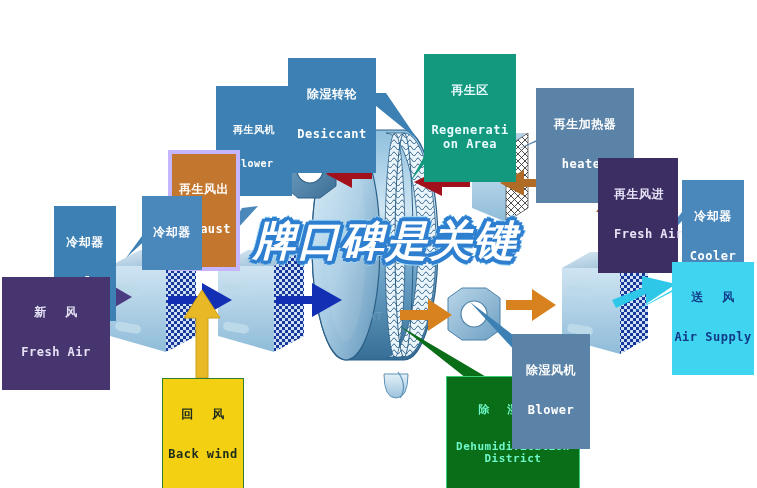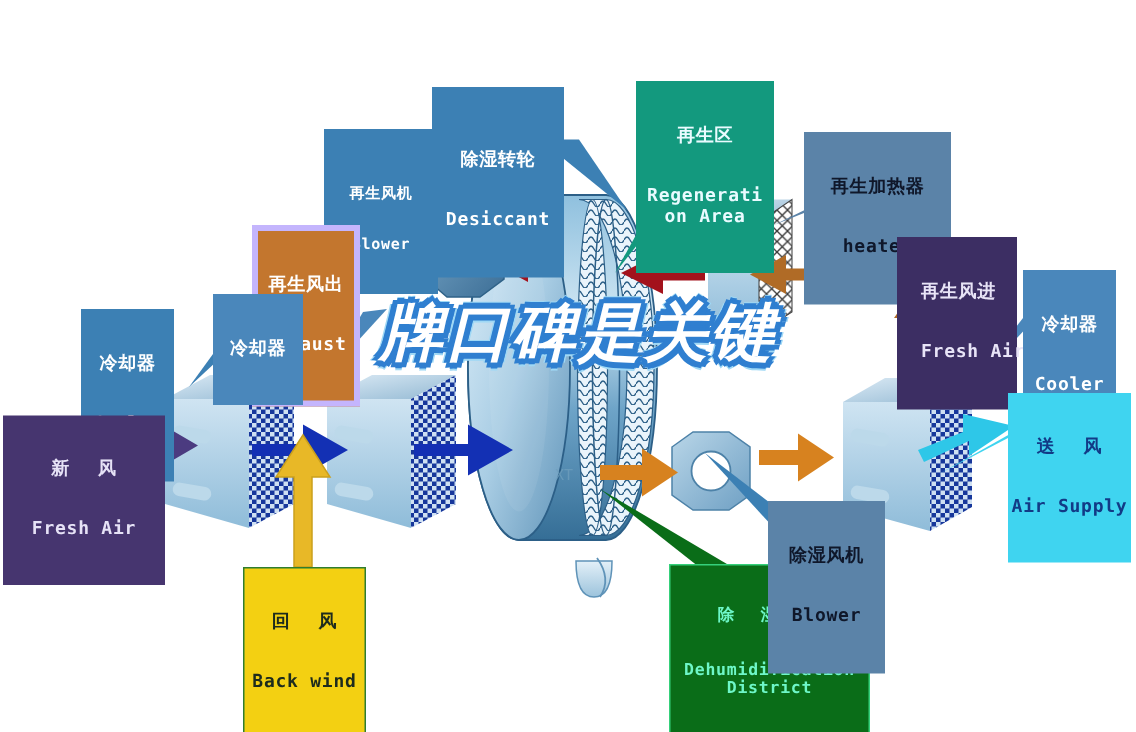--- a/index.html
+++ b/index.html
@@ -9,40 +9,40 @@
   svg.layer{position:absolute;left:0;top:0;width:757px;height:488px;}
 
   
   .lbl{position:absolute;box-sizing:border-box;text-align:center;
        line-height:1.12;white-space:pre;letter-spacing:.5px;z-index:6;}
   .lbl .cn{display:block;font-weight:700;font-family:"DejaVu Sans",sans-serif;}
   .lbl .en{display:block;font-family:"DejaVu Sans Mono","Liberation Mono",monospace;font-weight:700;}
 
   .b-blue{background:#3c80b4;color:#ffffff;}
   .b-blue2{background:#4a87bb;color:#ffffff;}
-  .b-steel{background:#5b83a8;color:#0f172a;}
+  .b-steel{background:#5b83a8;color:#ffffff;}
   .b-teal{background:#13997e;color:#e9fbff;}
   .b-orange{background:#c3762e;color:#ffffff;border:4px solid #c4b5fd;}
   .b-purple{background:#46356f;color:#e6e2f6;}
   .b-purple2{background:#3c2e63;color:#e8e4f7;}
   .b-cyan{background:#3fd4f0;color:#123a86;}
   .b-yellow{background:#f3d012;color:#1d2b1d;border:1px solid #2f7d2f;}
   .b-green{background:#0a6d18;color:#6ef7c8;border:1px solid #35d07a;}
 
   
   #headline{position:absolute;left:0;top:196px;width:757px;z-index:30;
             text-align:center;pointer-events:none;}
   #headline .ln{display:block;font-family:"DejaVu Sans",sans-serif;
       font-weight:700;font-style:italic;font-size:42px;line-height:52px;
       color:#ffffff;letter-spacing:2px;
       text-shadow:
         -3px -3px 0 #2f7fd0, 3px -3px 0 #2f7fd0,-3px 3px 0 #2f7fd0, 3px 3px 0 #2f7fd0,
         -4px 0 0 #2f7fd0, 4px 0 0 #2f7fd0, 0 -4px 0 #2f7fd0, 0 4px 0 #2f7fd0,
         -5px 0 0 #9fd8f5, 5px 0 0 #9fd8f5, 0 -5px 0 #9fd8f5, 0 5px 0 #9fd8f5;}
-  #headline .ln2{padding-left:14px;}
+  #headline .ln2{padding-left:14px;margin-top:19px;}
 </style>
 </head>
 <body>
 
 <div id="stage">
 
   <svg class="layer" viewBox="0 0 757 488">
     <defs>
       <linearGradient id="gWheel" x1="0" y1="0" x2="0" y2="1">
         <stop offset="0" stop-color="#8fc0de"></stop>
@@ -216,21 +216,21 @@
       <polygon points="606,106 626,106 516,150" fill="#5b83a8"></polygon>
       <polygon points="682,212 696,206 640,266" fill="#4a87bb"></polygon>
       <polygon points="150,225 168,219 126,258" fill="#3c80b4"></polygon>
       <polygon points="242,208 258,206 216,252" fill="#4a87bb"></polygon>
       <polygon points="516,352 530,348 470,302" fill="#3c80b4"></polygon>
       <polygon points="466,378 488,378 400,326" fill="#0a6d18"></polygon>
       <polygon points="672,292 690,280 626,316" fill="#3fd4f0"></polygon>
     </g>
   </svg>
 
-  <div class="lbl b-blue" style="left:288px;top:58px;width:88px;padding:15px 0 4px;font-size:12px;">
+  <div class="lbl b-blue" style="left:288px;top:58px;width:88px;padding:3px 0 4px;font-size:12px;">
     <span class="cn">除湿转轮</span>
     <span class="en">Desiccant</span>
   </div>
 
   <div class="lbl b-blue" style="left:216px;top:86px;width:76px;padding:16px 0 4px;font-size:10px;">
     <span class="cn">再生风机</span>
     <span class="en">Blower</span>
   </div>
 
   <div class="lbl b-orange" style="left:168px;top:150px;width:72px;padding:2px 0 3px;font-size:12px;">

